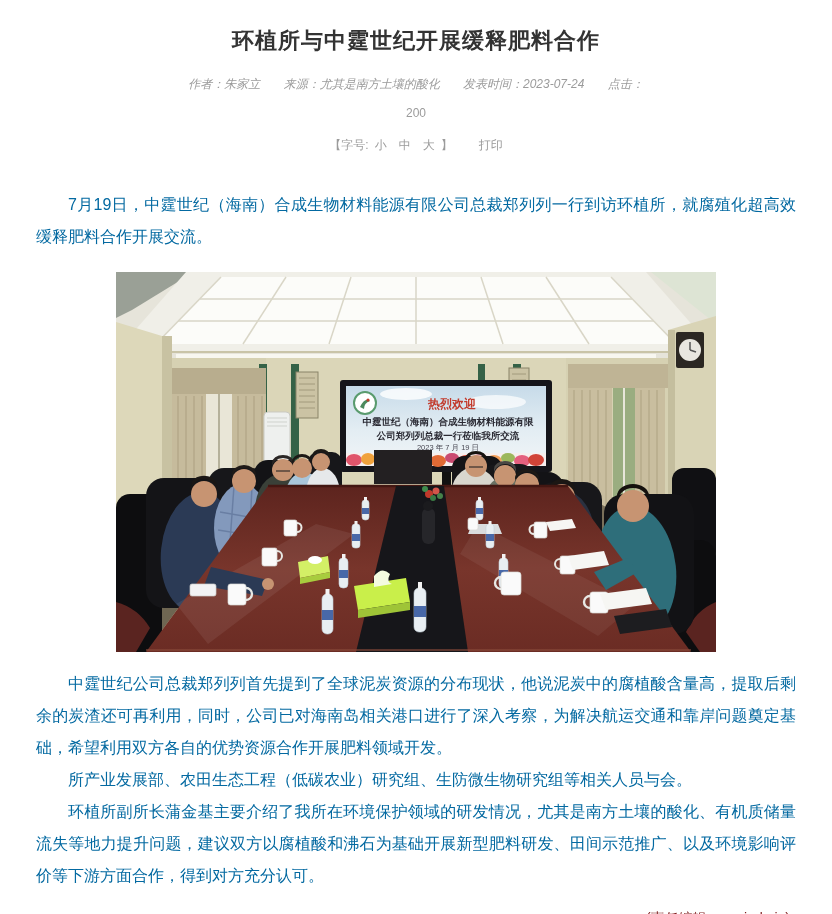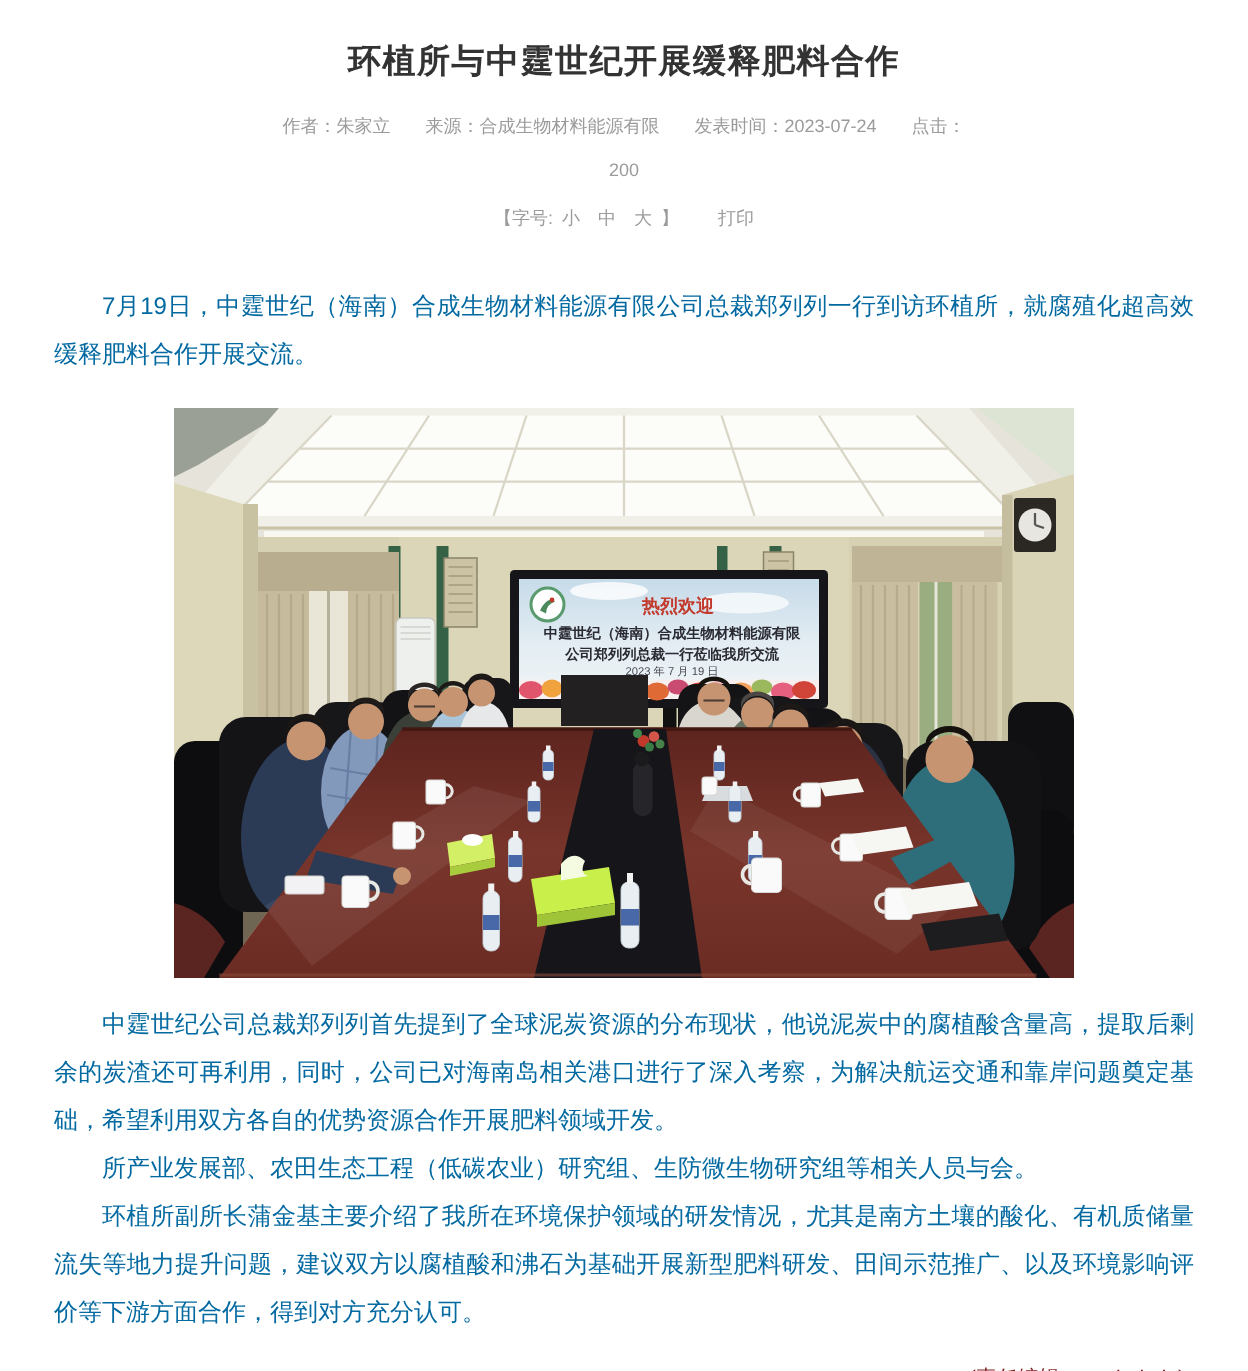--- a/index.html
+++ b/index.html
@@ -1,41 +1,41 @@
 <!DOCTYPE html>
 <html><head>
 <meta charset="utf-8">
 <style>
   html,body{margin:0;padding:0;background:#ffffff;}
   body{width:832px;font-family:"Liberation Sans","DejaVu Sans",sans-serif;-webkit-font-smoothing:antialiased;}
   .page{width:772px;margin:0 auto;background:#fff;}
   .title{margin:26px 0 0;font-size:22px;line-height:30px;font-weight:bold;color:#333;text-align:center;letter-spacing:1px;}
   .meta{margin-top:20px;text-align:center;font-size:12px;color:#9b9b9b;line-height:16px;}
-  .meta .grp{margin:0 10px;}
+  .meta .grp{margin:0 10px;font-style:italic;}
   .meta-clicks{margin-top:13px;text-align:center;font-size:12px;color:#9b9b9b;line-height:16px;}
   .fontbar{margin-top:16px;text-align:center;font-size:12px;color:#9b9b9b;line-height:16px;}
   .fontbar .sz{margin:0 6px;cursor:pointer;color:#9b9b9b;text-decoration:none;}
   .fontbar .print{margin-left:26px;cursor:pointer;color:#9b9b9b;text-decoration:none;}
   .article{margin-top:36px;}
   .article p{margin:0;padding:0 6px;font-size:16px;line-height:32px;color:#0369a1;text-indent:2em;text-align:justify;}
   .photo-wrap{width:600px;height:380px;margin:19px auto 16px;border-radius:25px;}
   .photo-wrap svg{display:block;}
   .editor{margin-top:16px;padding-right:12px;text-align:right;font-size:14px;color:#7f1d1d;line-height:20px;}
   svg text{font-family:"Liberation Sans","DejaVu Sans",sans-serif;}
 </style>
 </head>
 <body>
 
 <div class="page">
 
   <h1 class="title">环植所与中霆世纪开展缓释肥料合作</h1>
 
   <div class="meta">
     <span class="grp"><span>作者：</span><span>朱家立</span></span>
-    <span class="grp"><span>来源：</span><span>合成生物材料能源有限</span></span>
+    <span class="grp"><span>来源：</span><span>尤其是南方土壤的酸化</span></span>
     <span class="grp"><span>发表时间：</span><span>2023-07-24</span></span>
     <span class="grp">点击：</span>
   </div>
   <div class="meta-clicks">200</div>
 
   <div class="fontbar">
     <span>【字号:</span><a class="sz">小</a><a class="sz">中</a><a class="sz">大</a><span>】</span><a class="print">打印</a>
   </div>
 
   <div class="article">

